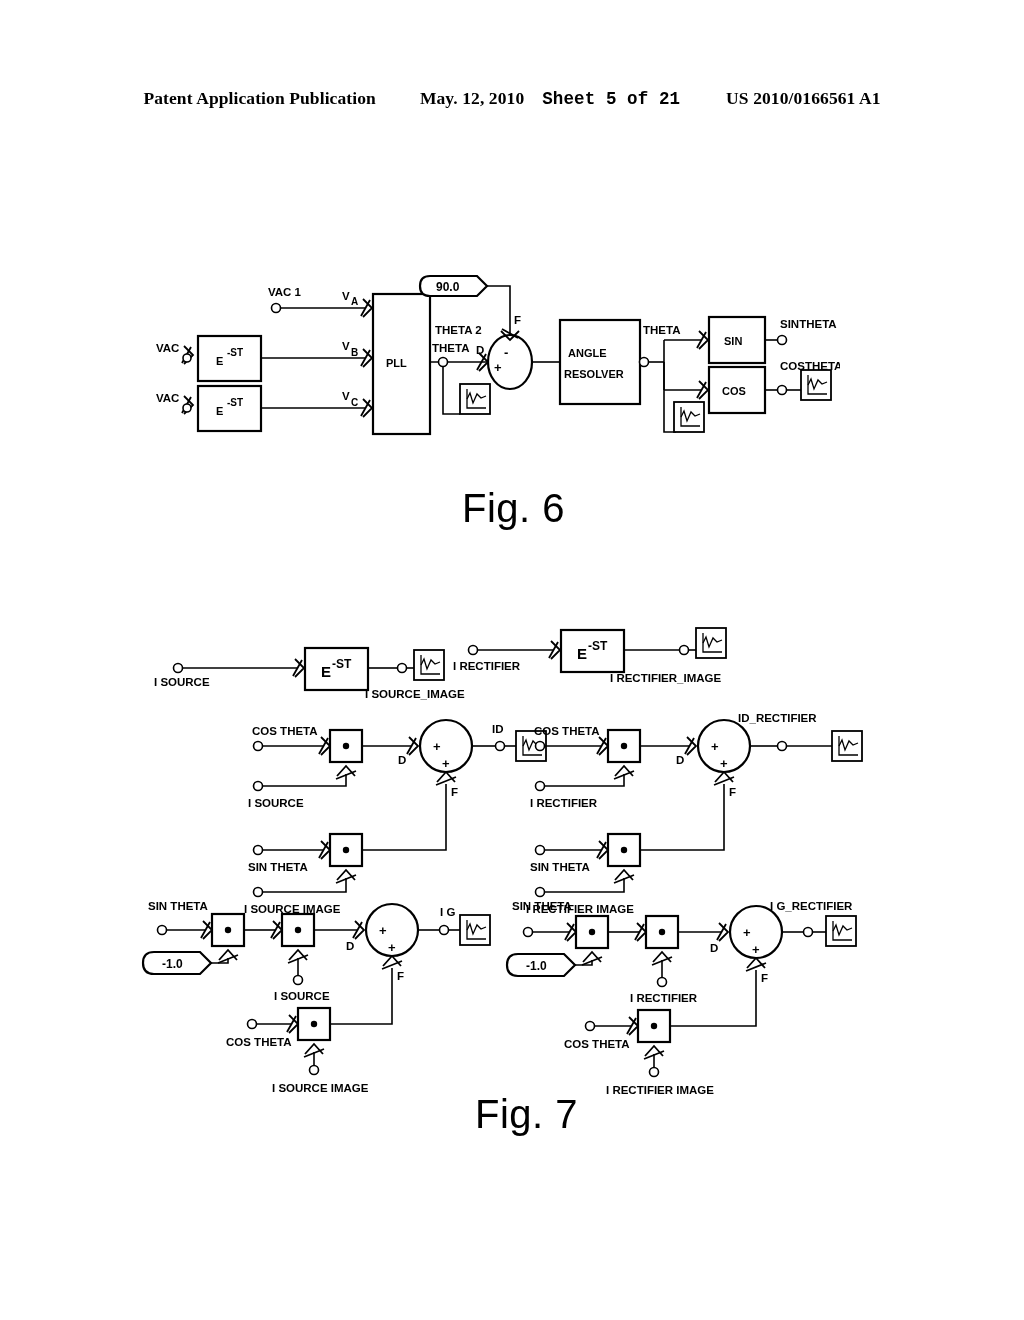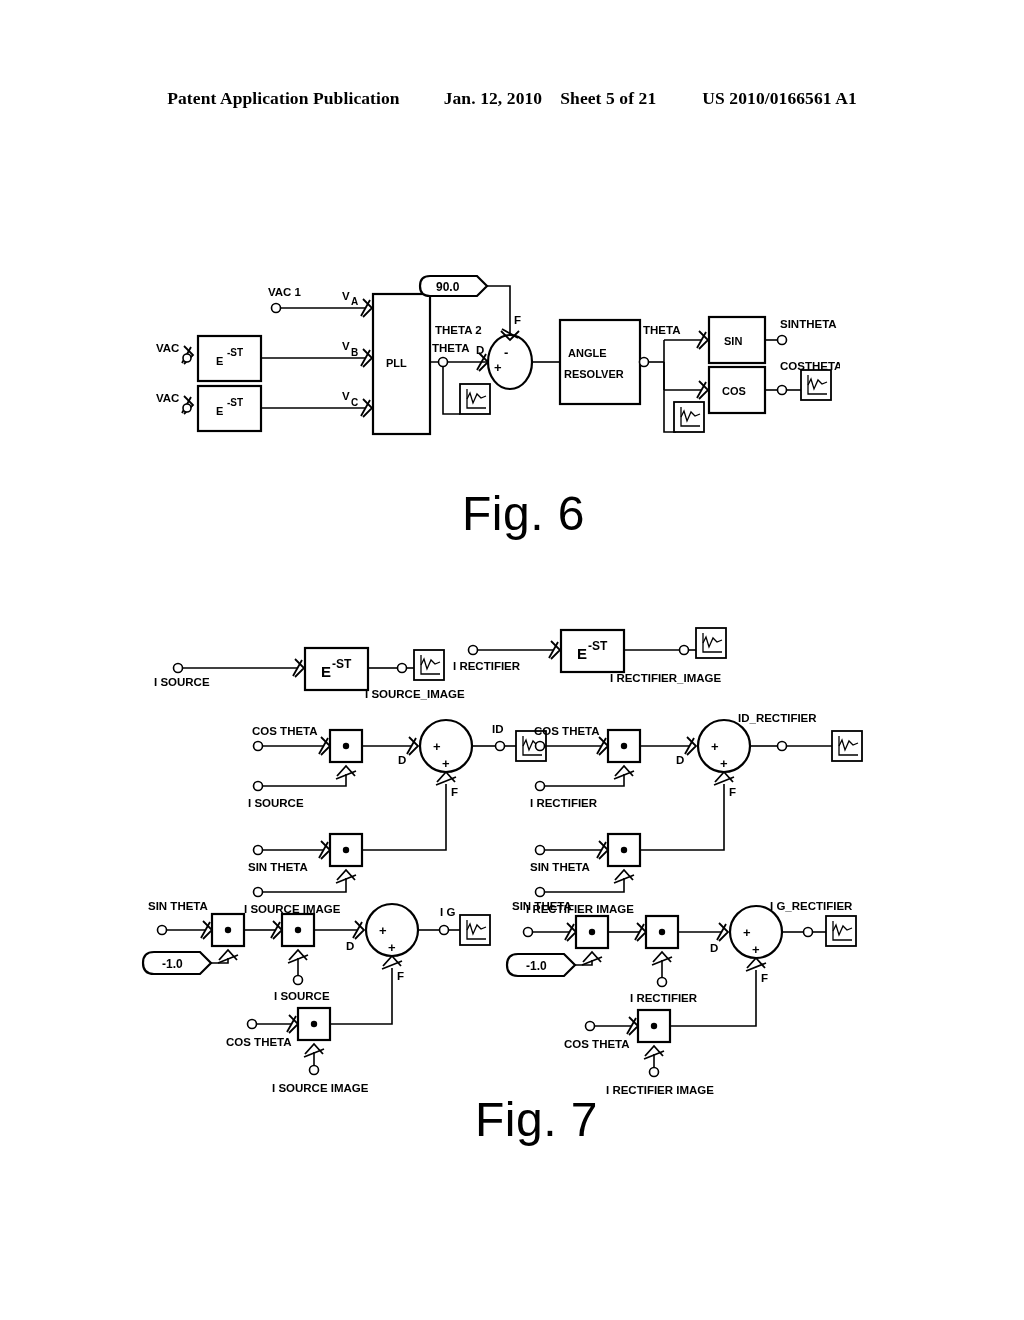--- a/index.html
+++ b/index.html
@@ -17,29 +17,29 @@
     position:absolute;left:0;right:0;top:88px;
     display:flex;justify-content:center;align-items:baseline;
     font-family:"Liberation Serif", serif;
     font-weight:bold;font-size:17.5px;
     letter-spacing:.1px;
     white-space:nowrap;
     gap:8px;
   }
   .hdr .h1{margin-right:36px;}
   .hdr .h2{margin-right:10px;}
-  .hdr .h3{margin-right:38px;}
+  .hdr .h3{margin-right:38px;font-family:Liberation Mono, monospace;}
   .hdr .h4{}
 
   
   .cap{
     position:absolute;
     font-family:"Liberation Sans", sans-serif;
     font-weight:400;
-    font-size:48px;
+    font-size:40px;
     letter-spacing:.5px;
     color:#000;
   }
   #cap6{left:462px;top:486px;}
   #cap7{left:475px;top:1092px;}
 
   
   svg{display:block;}
   #fig6svg{position:absolute;left:140px;top:262px;}
   #fig7svg{position:absolute;left:140px;top:600px;}
@@ -64,21 +64,21 @@
   .mark{stroke:#000;stroke-width:1.8px;fill:none;}
   .dotfill{fill:#000;}
 </style>
 </head>
 <body>
 
 <div class="page">
 
   <div class="hdr">
     <span class="h1">Patent Application Publication</span>
-    <span class="h2">Jan. 12, 2010</span>
+    <span class="h2">May. 12, 2010</span>
     <span class="h3">Sheet 5 of 21</span>
     <span class="h4">US 2010/0166561 A1</span>
   </div>
 
   <svg id="fig6svg" width="700" height="210" viewBox="0 0 700 210">
 
     <defs>
 
       <g id="inmark">
         <path class="mark" d="M -9,-9 L 0,0 L -9,9"></path>

